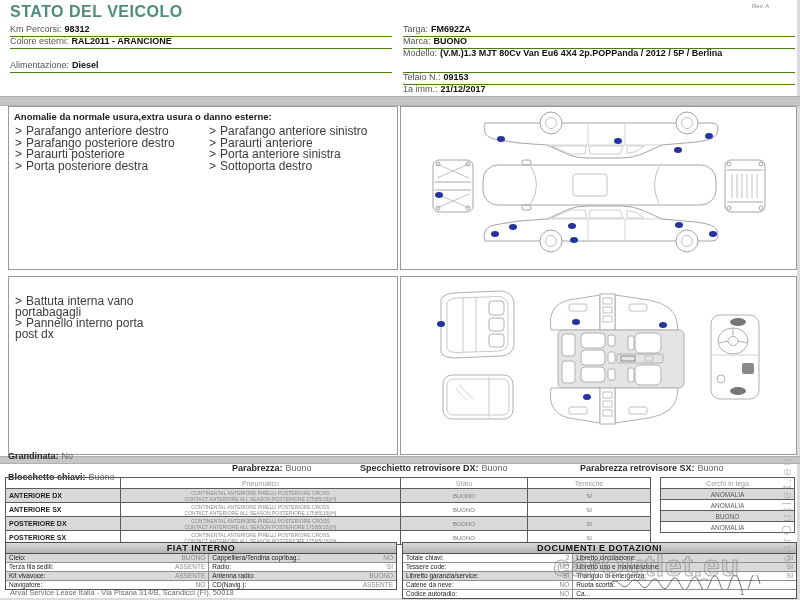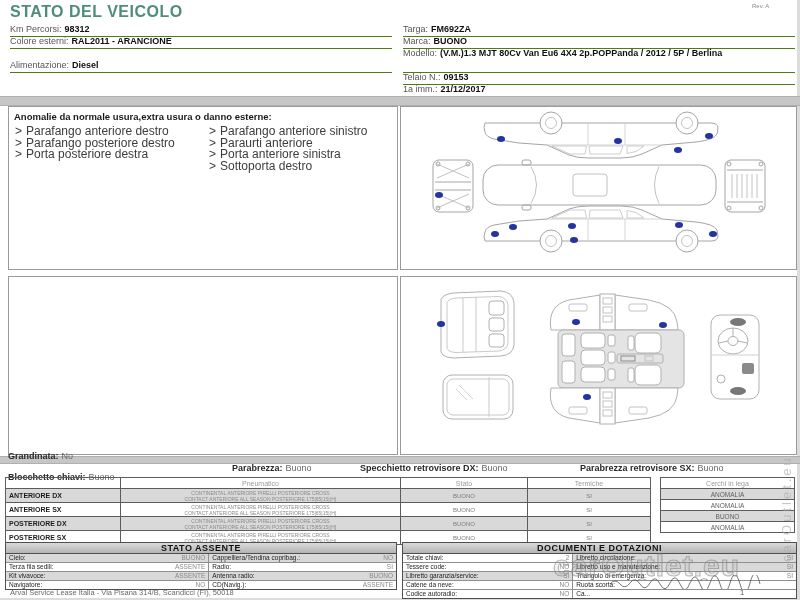--- a/index.html
+++ b/index.html
@@ -101,20 +101,21 @@
   <span>1a imm.:</span><span class="v">21/12/2017</span>
 </div>
 
 <div class="bar" style="top:96px;height:8px"></div>
 
 <div class="abox" style="left:8px;top:106px;width:388px;height:162px">
   <div class="atitle">Anomalie da normale usura,extra usura o danno esterne:</div>
   <div class="acol" style="left:6px;width:185px">
     <div class="ai"><span class="bu">&gt;</span><span>Parafango anteriore destro</span></div>
     <div class="ai"><span class="bu">&gt;</span><span>Parafango posteriore destro</span></div>
+    <div class="ai"><span class="bu">&gt;</span><span>Paraurti posteriore</span></div>
     <div class="ai"><span class="bu">&gt;</span><span>Porta posteriore destra</span></div>
   </div>
   <div class="acol" style="left:200px;width:182px">
     <div class="ai"><span class="bu">&gt;</span><span>Parafango anteriore sinistro</span></div>
     <div class="ai"><span class="bu">&gt;</span><span>Paraurti anteriore</span></div>
     <div class="ai"><span class="bu">&gt;</span><span>Porta anteriore sinistra</span></div>
     <div class="ai"><span class="bu">&gt;</span><span>Sottoporta destro</span></div>
   </div>
 </div>
 
@@ -181,20 +182,24 @@
       <ellipse cx="94" cy="127" rx="4" ry="3" fill="#2433a0"></ellipse>
       <ellipse cx="112" cy="120" rx="4" ry="3" fill="#2433a0"></ellipse>
       <ellipse cx="171" cy="119" rx="4" ry="3" fill="#2433a0"></ellipse>
       <ellipse cx="173" cy="133" rx="4" ry="3" fill="#2433a0"></ellipse>
       <ellipse cx="278" cy="118" rx="4" ry="3" fill="#2433a0"></ellipse>
       <ellipse cx="312" cy="127" rx="4" ry="3" fill="#2433a0"></ellipse>
     </svg>
 </div>
 
 <div class="abox" style="left:8px;top:276px;width:388px;height:177px">
+  <div class="acol" style="left:6px;width:140px">
+    <div class="ai"><span class="bu">&gt;</span><span>Battuta interna vano portabagagli</span></div>
+    <div class="ai"><span class="bu">&gt;</span><span>Pannello interno porta post dx</span></div>
+  </div>
 </div>
 
 <div class="abox" style="left:400px;top:276px;width:395px;height:177px">
   <svg class="diag" viewBox="0 0 393 175" width="393" height="175">
     <g fill="#fff" stroke="#b0b0b0">
       <path d="M40,26 Q38,18 52,16 L100,14 Q112,15 113,26 L113,68 Q112,78 100,79 L52,81 Q38,80 40,71 Z"></path>
       <path d="M46,28 Q45,22 55,21 L98,19.5 Q106,20.5 107,28 L107,66 Q106,73 98,74 L55,75.5 Q45,75 46,69 Z" fill="none" stroke="#c9c9c9"></path>
       <rect x="88" y="24" width="15" height="14" rx="3" fill="none"></rect>
       <rect x="88" y="41" width="15" height="13" rx="3" fill="none"></rect>
       <rect x="88" y="57" width="15" height="13" rx="3" fill="none"></rect>
@@ -337,21 +342,21 @@
   <tr>
         <td class="sh">BUONO</td>
       </tr>
   <tr>
         <td>ANOMALIA</td>
       </tr>
 </tbody>
   </table>
 
 <div class="btable" style="left:5px;top:542px;width:390px">
-  <div class="bhead">STATO ASSENTE</div>
+  <div class="bhead">FIAT INTERNO</div>
   <div class="brow">
     <div class="bhalf sh2" style="width:202px">
         <span class="bl">Cielo:</span>
         <span class="bv">BUONO</span>
       </div>
     <div class="bhalf sh2" style="width:186px">
         <span class="bl">Cappelliera/Tendina copribag.:</span>
         <span class="bv">NO</span>
       </div>
   </div>

